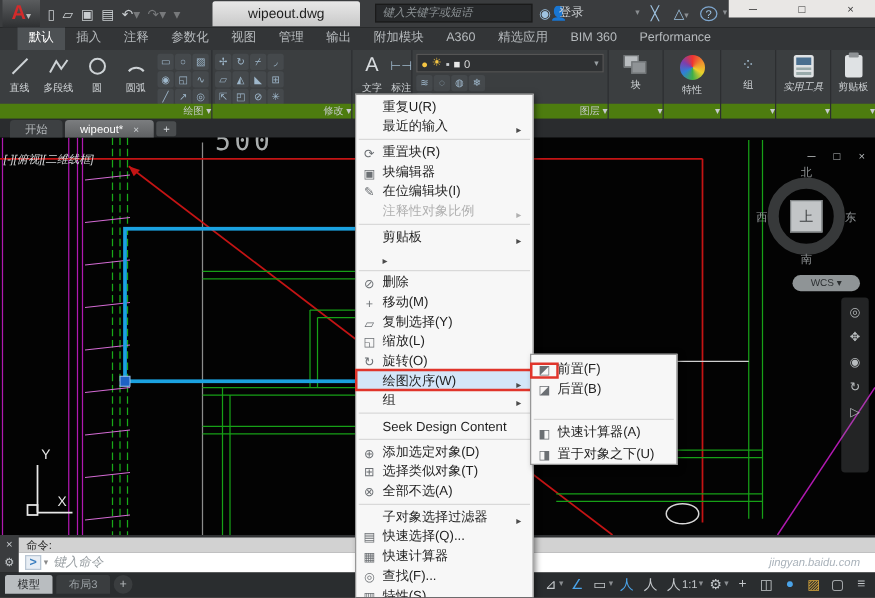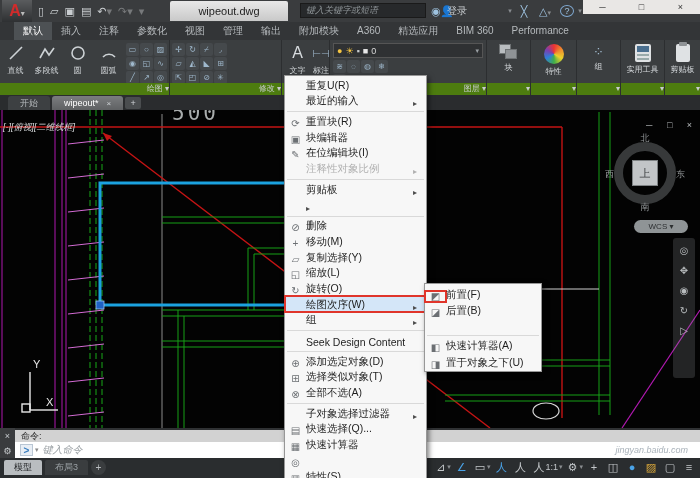--- a/index.html
+++ b/index.html
@@ -301,21 +301,21 @@
     <div class="rpanel bigpanel" style="width:46px;">
       <span class="wheel"></span>
       <span class="bp-lab">特性</span>
       <div class="pfoot">▾</div>
     </div>
     <div class="rpanel bigpanel" style="width:44px;">
       <span style="color:#9fb8cc;font-size:13px;">⁘</span>
       <span class="bp-lab">组</span>
       <div class="pfoot">▾</div>
     </div>
-    <div class="rpanel bigpanel" style="width:44px;">
+    <div class="rpanel bigpanel" style="width:44px;font-style:italic;">
       <span class="calcicon">
           <i></i>
           <span class="keys"></span>
         </span>
       <span class="bp-lab">实用工具</span>
       <div class="pfoot">▾</div>
     </div>
     <div class="rpanel bigpanel" style="width:35px;border-right:none;">
       <span class="clipicon"></span>
       <span class="bp-lab">剪贴板</span>
@@ -657,20 +657,21 @@
       </div>
 
       <div class="menu-item">
         <span class="mi-icon">▦</span>
         <span class="mi-label">快速计算器</span>
         <span class="mi-arrow">▸</span>
       </div>
 
       <div class="menu-item">
         <span class="mi-icon">◎</span>
+        <span class="mi-label">查找(F)...</span>
         <span class="mi-arrow">▸</span>
       </div>
 
       <div class="menu-item">
         <span class="mi-icon">▥</span>
         <span class="mi-label">特性(S)</span>
         <span class="mi-arrow">▸</span>
       </div>
 
     </div>

